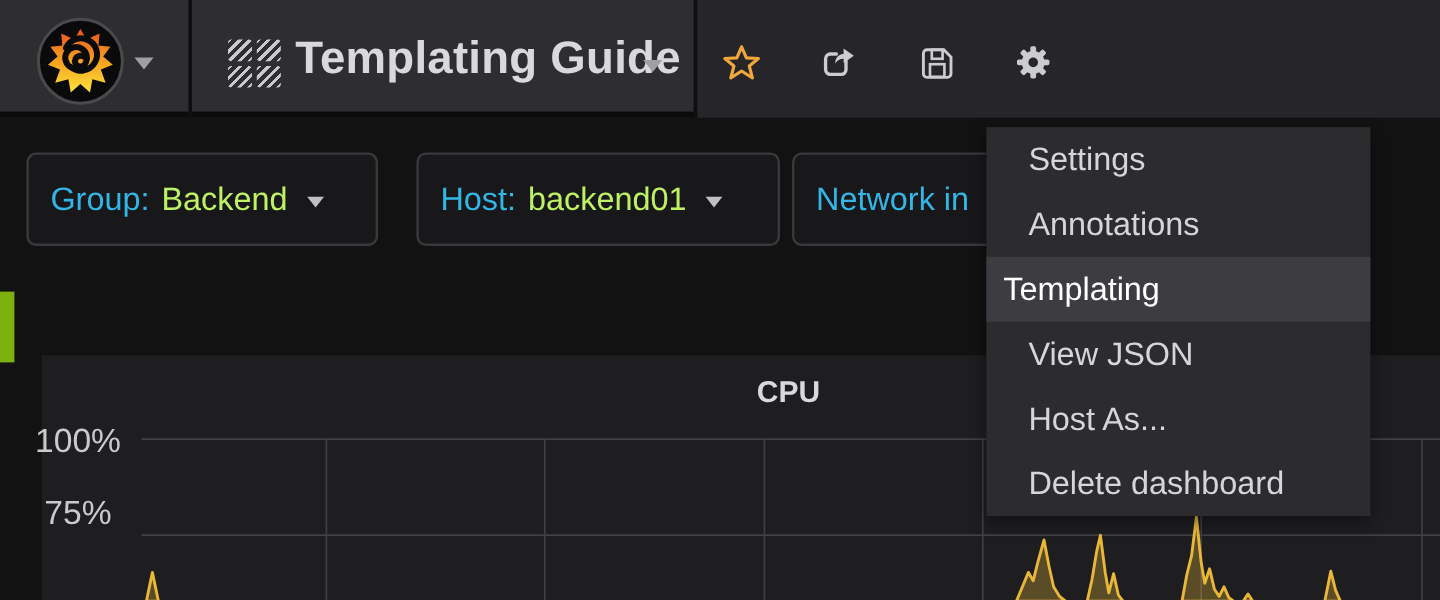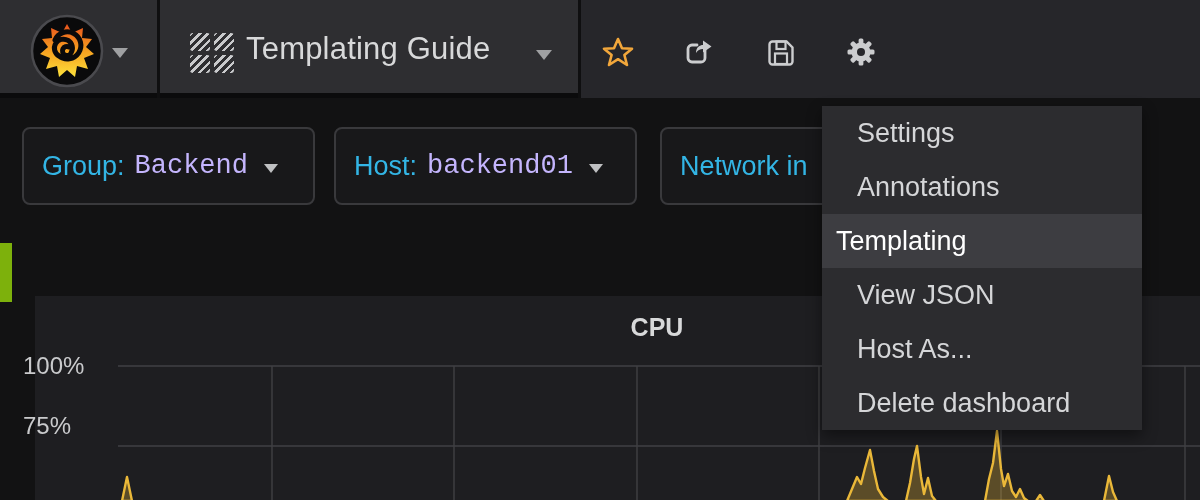--- a/index.html
+++ b/index.html
@@ -14,41 +14,41 @@
   #navbar .icons-zone { position:absolute; left:581px; top:0; right:0; height:98px; background:#26262a; }
   .logo-wrap { position:absolute; left:30px; top:14px; width:74px; height:74px; cursor:pointer; }
   .logo-caret { position:absolute; left:112px; top:48px; }
   .caret { width:0; height:0; border-left:8px solid transparent; border-right:8px solid transparent;
            border-top:10px solid #9fa0a2; }
   .grid-icon { position:absolute; left:190px; top:33px; width:44px; height:42px;
                display:grid; grid-template-columns:20px 20px; grid-template-rows:18px 18px; gap:4px; }
   .grid-icon span { border-radius:3px;
       background:repeating-linear-gradient(135deg,#c9cacc 0 2.5px, rgba(0,0,0,0) 2.5px 6px); }
   .dash-title { position:absolute; left:246px; top:0; height:98px; display:flex; align-items:center;
-                color:#d8d9da; font-size:31px; letter-spacing:.2px; cursor:pointer; }
+                color:#d8d9da; font-size:38px; letter-spacing:.2px; cursor:pointer;font-weight:bold; }
   .title-caret { position:absolute; left:536px; top:50px; }
   .nav-icon { position:absolute; top:36px; width:32px; height:32px; cursor:pointer; }
 
   
   .var-box { position:absolute; top:127px; height:78px; background:#18181a; border:2px solid #39393c;
              border-radius:8px; display:flex; align-items:center; padding:0 18px; gap:10px;
              font-size:27px; z-index:3; cursor:pointer; white-space:nowrap; overflow:hidden; }
   .var-label { color:#33b5e5; }
-  .var-value { color:#c4b5fd;font-family:Liberation Mono, monospace; }
+  .var-value { color:#bef264; }
   .var-caret { border-left:7px solid transparent; border-right:7px solid transparent;
                border-top:9px solid #bfc0c2; margin-left:6px; margin-top:4px; }
 
   
   #row-marker { position:absolute; left:0; top:243px; width:12px; height:59px; z-index:2; cursor:pointer; }
 
   
   #panel { position:absolute; left:23px; top:296px; width:1177px; height:204px; background:#1e1e21; z-index:1;margin-left:12px; }
   #panel-title { position:absolute; left:0; top:17px; width:1244px; text-align:center;
                  color:#d8d9da; font-size:25px; font-weight:bold; cursor:pointer; }
-  .ytick { position:absolute; left:23px; width:84px; text-align:left; color:#c9cacc; font-size:24px; z-index:2; }
+  .ytick { position:absolute; left:23px; width:84px; text-align:center; color:#c9cacc; font-size:28px; z-index:2; }
   #chart-svg { position:absolute; left:0; top:0; width:1200px; height:500px; z-index:2; }
 
   
   #dd-menu { position:absolute; left:822px; top:106px; width:320px; background:#2c2c2f; z-index:9;
              box-shadow:0 6px 14px rgba(0,0,0,.45); }
   .dd-item { height:54px; line-height:54px; padding-left:35px; font-size:27px; color:#d5d6d8; cursor:pointer; }
   .dd-item.active { background:#3d3d41; color:#ffffff;padding-left:14px; }
 </style>
 </head>
 <body>
@@ -123,21 +123,21 @@
         <circle cx="16" cy="16" r="4" fill="#26262a"></circle>
       </svg>
     </div>
   </div>
 
   <div class="var-box" style="left:22px; width:293px">
     <span class="var-label">Group:</span>
     <span class="var-value">Backend</span>
     <span class="var-caret"></span>
   </div>
-  <div class="var-box" style="left:334px; width:303px">
+  <div class="var-box" style="left:347px; width:303px">
     <span class="var-label">Host:</span>
     <span class="var-value">backend01</span>
     <span class="var-caret"></span>
   </div>
   <div class="var-box" style="left:660px; width:340px">
     <span class="var-label">Network in</span>
   </div>
 
   <div id="row-marker" style="background: rgb(125, 177, 12);"></div>
 

